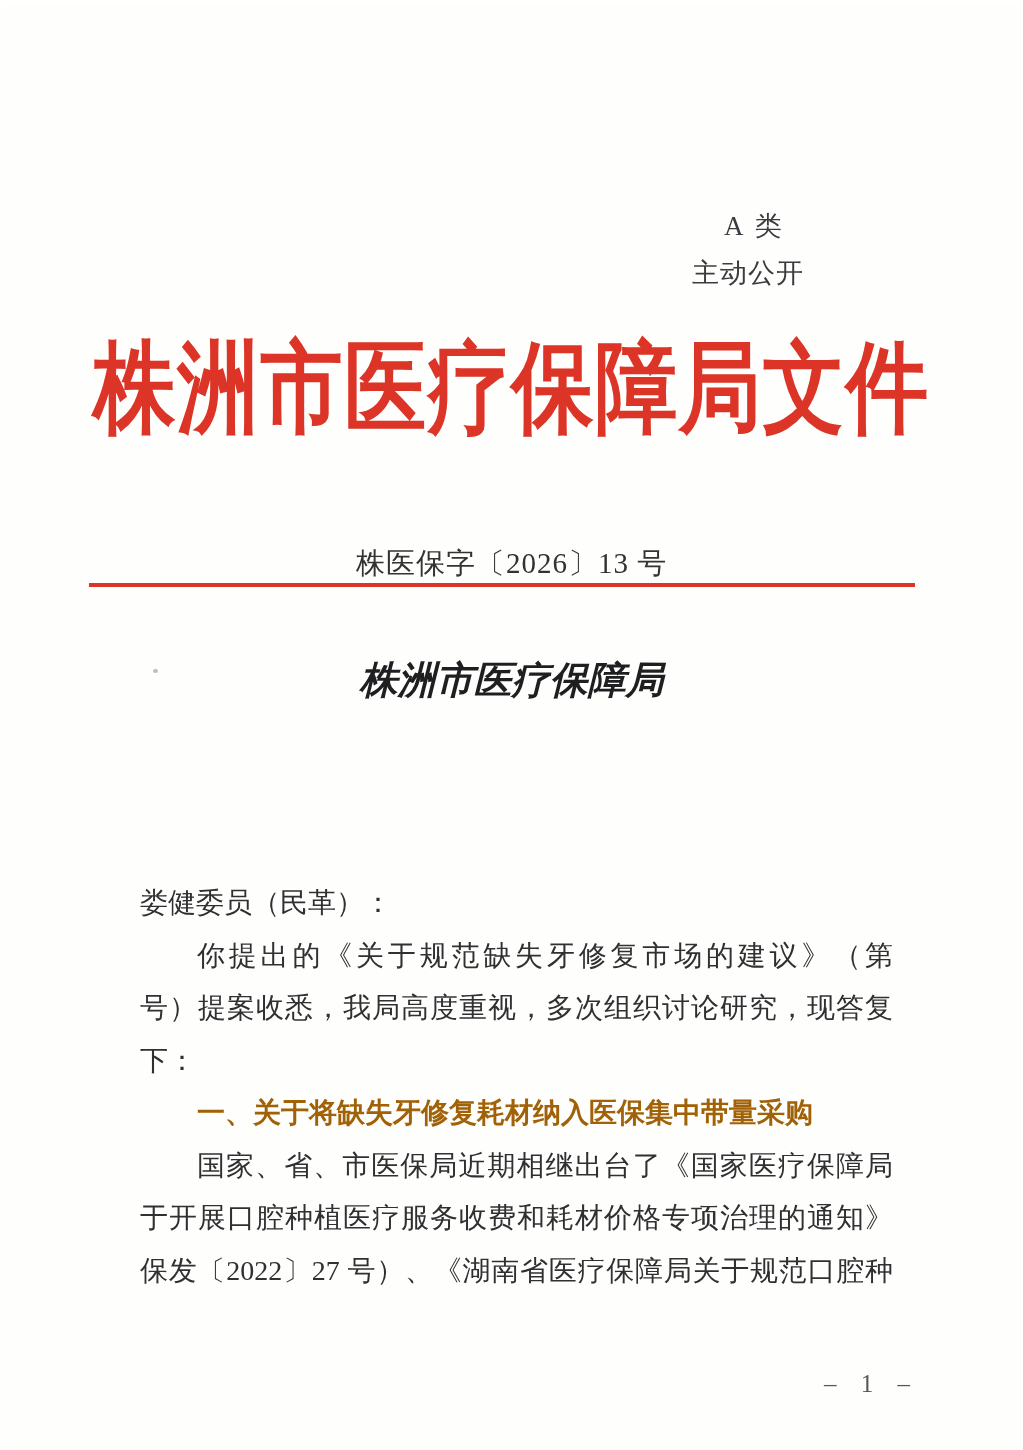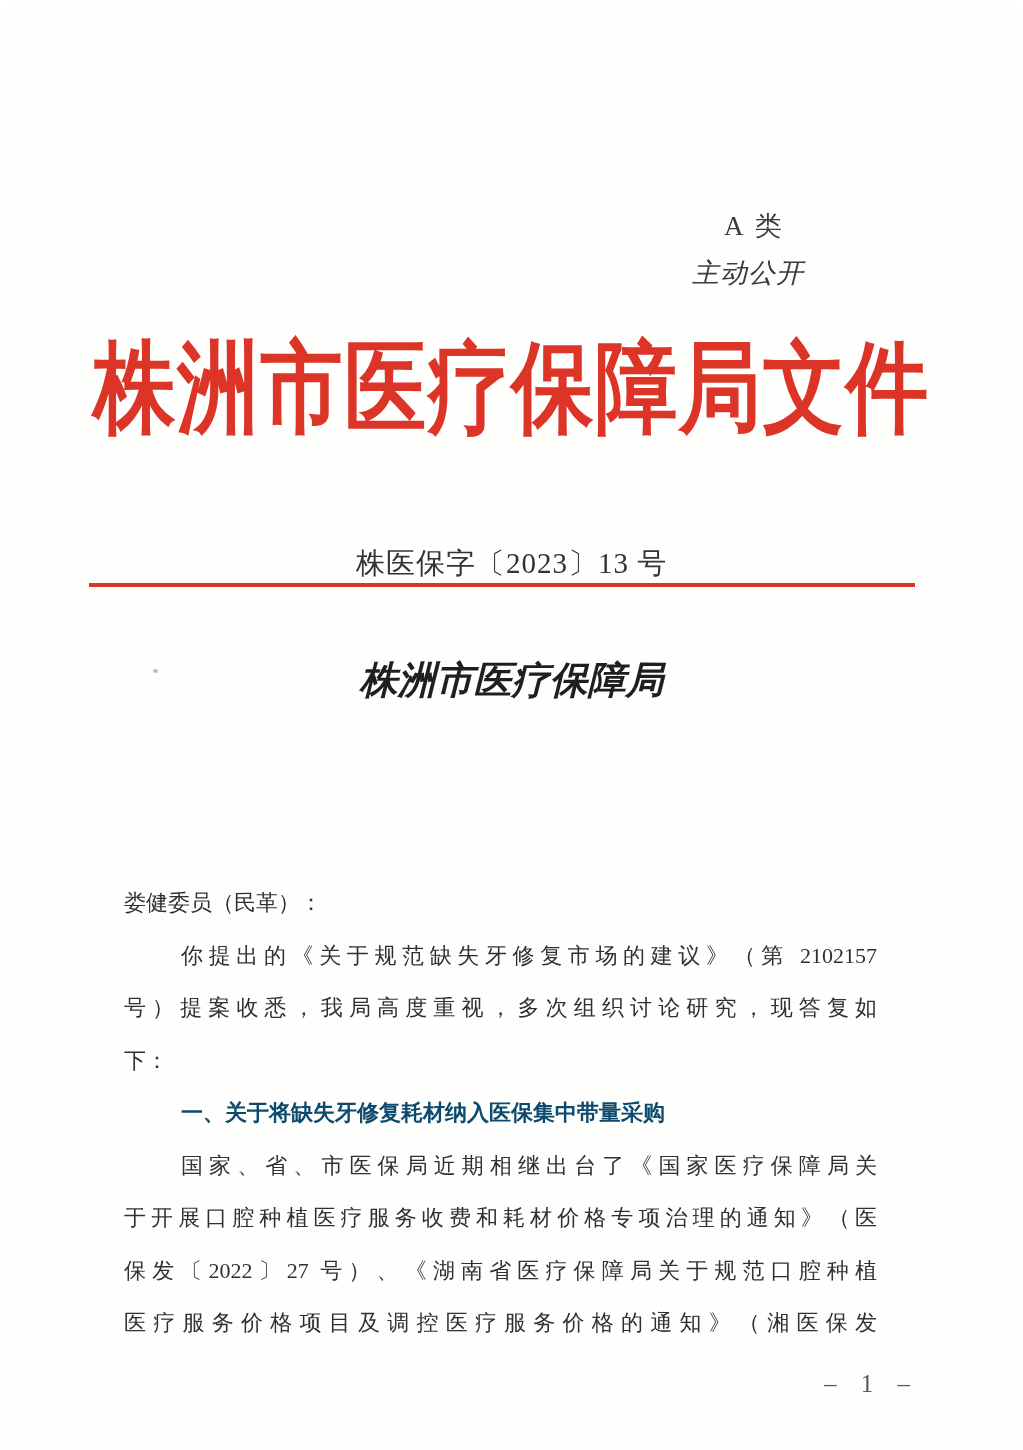--- a/index.html
+++ b/index.html
@@ -11,21 +11,21 @@
     background:#fefefdff; background:#fefefd;
     font-family:"Liberation Serif","DejaVu Serif",serif;
     color:#2f2f2f; overflow:hidden;border-radius:11px;
   }
   .classification {
     position:absolute; left:724px; top:204px;
     font-size:27px; color:#3c3c40; letter-spacing:3px;
   }
   .disclosure {
     position:absolute; left:692px; top:251px;
-    font-size:27px; color:#3c3c40; letter-spacing:1px;font-style:italic;
+    font-size:27px; color:#3c3c40; letter-spacing:1px;
   }
   .masthead {
     position:absolute; left:0; top:330px; width:100%;
     text-align:center; font-size:100px; line-height:110px;
     font-weight:bold; color:var(--accent); letter-spacing:2px;
     transform:scaleX(0.82); transform-origin:50% 50%;
     white-space:nowrap;
   }
   .docnum {
     position:absolute; left:0; top:540px; width:100%;
@@ -39,63 +39,62 @@
     position:absolute; left:0; top:645px; width:100%;
     text-align:center; font-weight:bold; color:#1f1f22;
     font-size:38px; line-height:62px;font-style:italic;
   }
   .titleblock .tline { white-space:nowrap; }
   .speck {
     position:absolute; left:153px; top:665px; width:5px; height:4px;
     background:#9a9aa0; border-radius:50%; opacity:.65;
   }
   .bodyblock {
-    position:absolute; left:124px; top:873px; width:753px;
-    font-size:22px; line-height:52.5px; color:#303032;
+    position:absolute; left:140px; top:873px; width:753px;
+    font-size:28px; line-height:52.5px; color:#303032;
   }
   .bline { height:52.5px; overflow:hidden; white-space:nowrap; }
   .j { white-space:normal; text-align:justify; text-align-last:justify; }
   .ind { padding-left:57px; }
   .bold-head {
     font-family:Liberation Serif, serif;
-    font-weight:bold; color:#0c4a6e;
+    font-weight:bold; color:#a16207;
   }
   .pagenum {
     position:absolute; left:824px; top:1366px;
     font-size:25px; color:#58585c; letter-spacing:9px; white-space:nowrap;
   }
 </style>
 </head>
 <body>
 
 <div class="page">
 
   <div class="classification">A 类</div>
 
   <div class="disclosure">主动公开</div>
 
   <div class="masthead">株洲市医疗保障局文件</div>
 
-  <div class="docnum">株医保字〔2023〕13 号</div>
+  <div class="docnum">株医保字〔2026〕13 号</div>
 
   <div class="redline"></div>
 
   <div class="speck"></div>
 
   <div class="titleblock">
     <div class="tline">株洲市医疗保障局</div>
   </div>
 
   <div class="bodyblock">
     <div class="bline">娄健委员（民革）：</div>
     <div class="bline j ind">你提出的《关于规范缺失牙修复市场的建议》（第 2102157</div>
     <div class="bline j">号）提案收悉，我局高度重视，多次组织讨论研究，现答复如</div>
     <div class="bline">下：</div>
     <div class="bline bold-head ind">一、关于将缺失牙修复耗材纳入医保集中带量采购</div>
     <div class="bline j ind">国家、省、市医保局近期相继出台了《国家医疗保障局关</div>
     <div class="bline j">于开展口腔种植医疗服务收费和耗材价格专项治理的通知》（医</div>
     <div class="bline j">保发〔2022〕27 号）、《湖南省医疗保障局关于规范口腔种植</div>
-    <div class="bline j">医疗服务价格项目及调控医疗服务价格的通知》（湘医保发</div>
   </div>
 
   <div class="pagenum">– 1 –</div>
 
 </div>
 
 </body></html>

